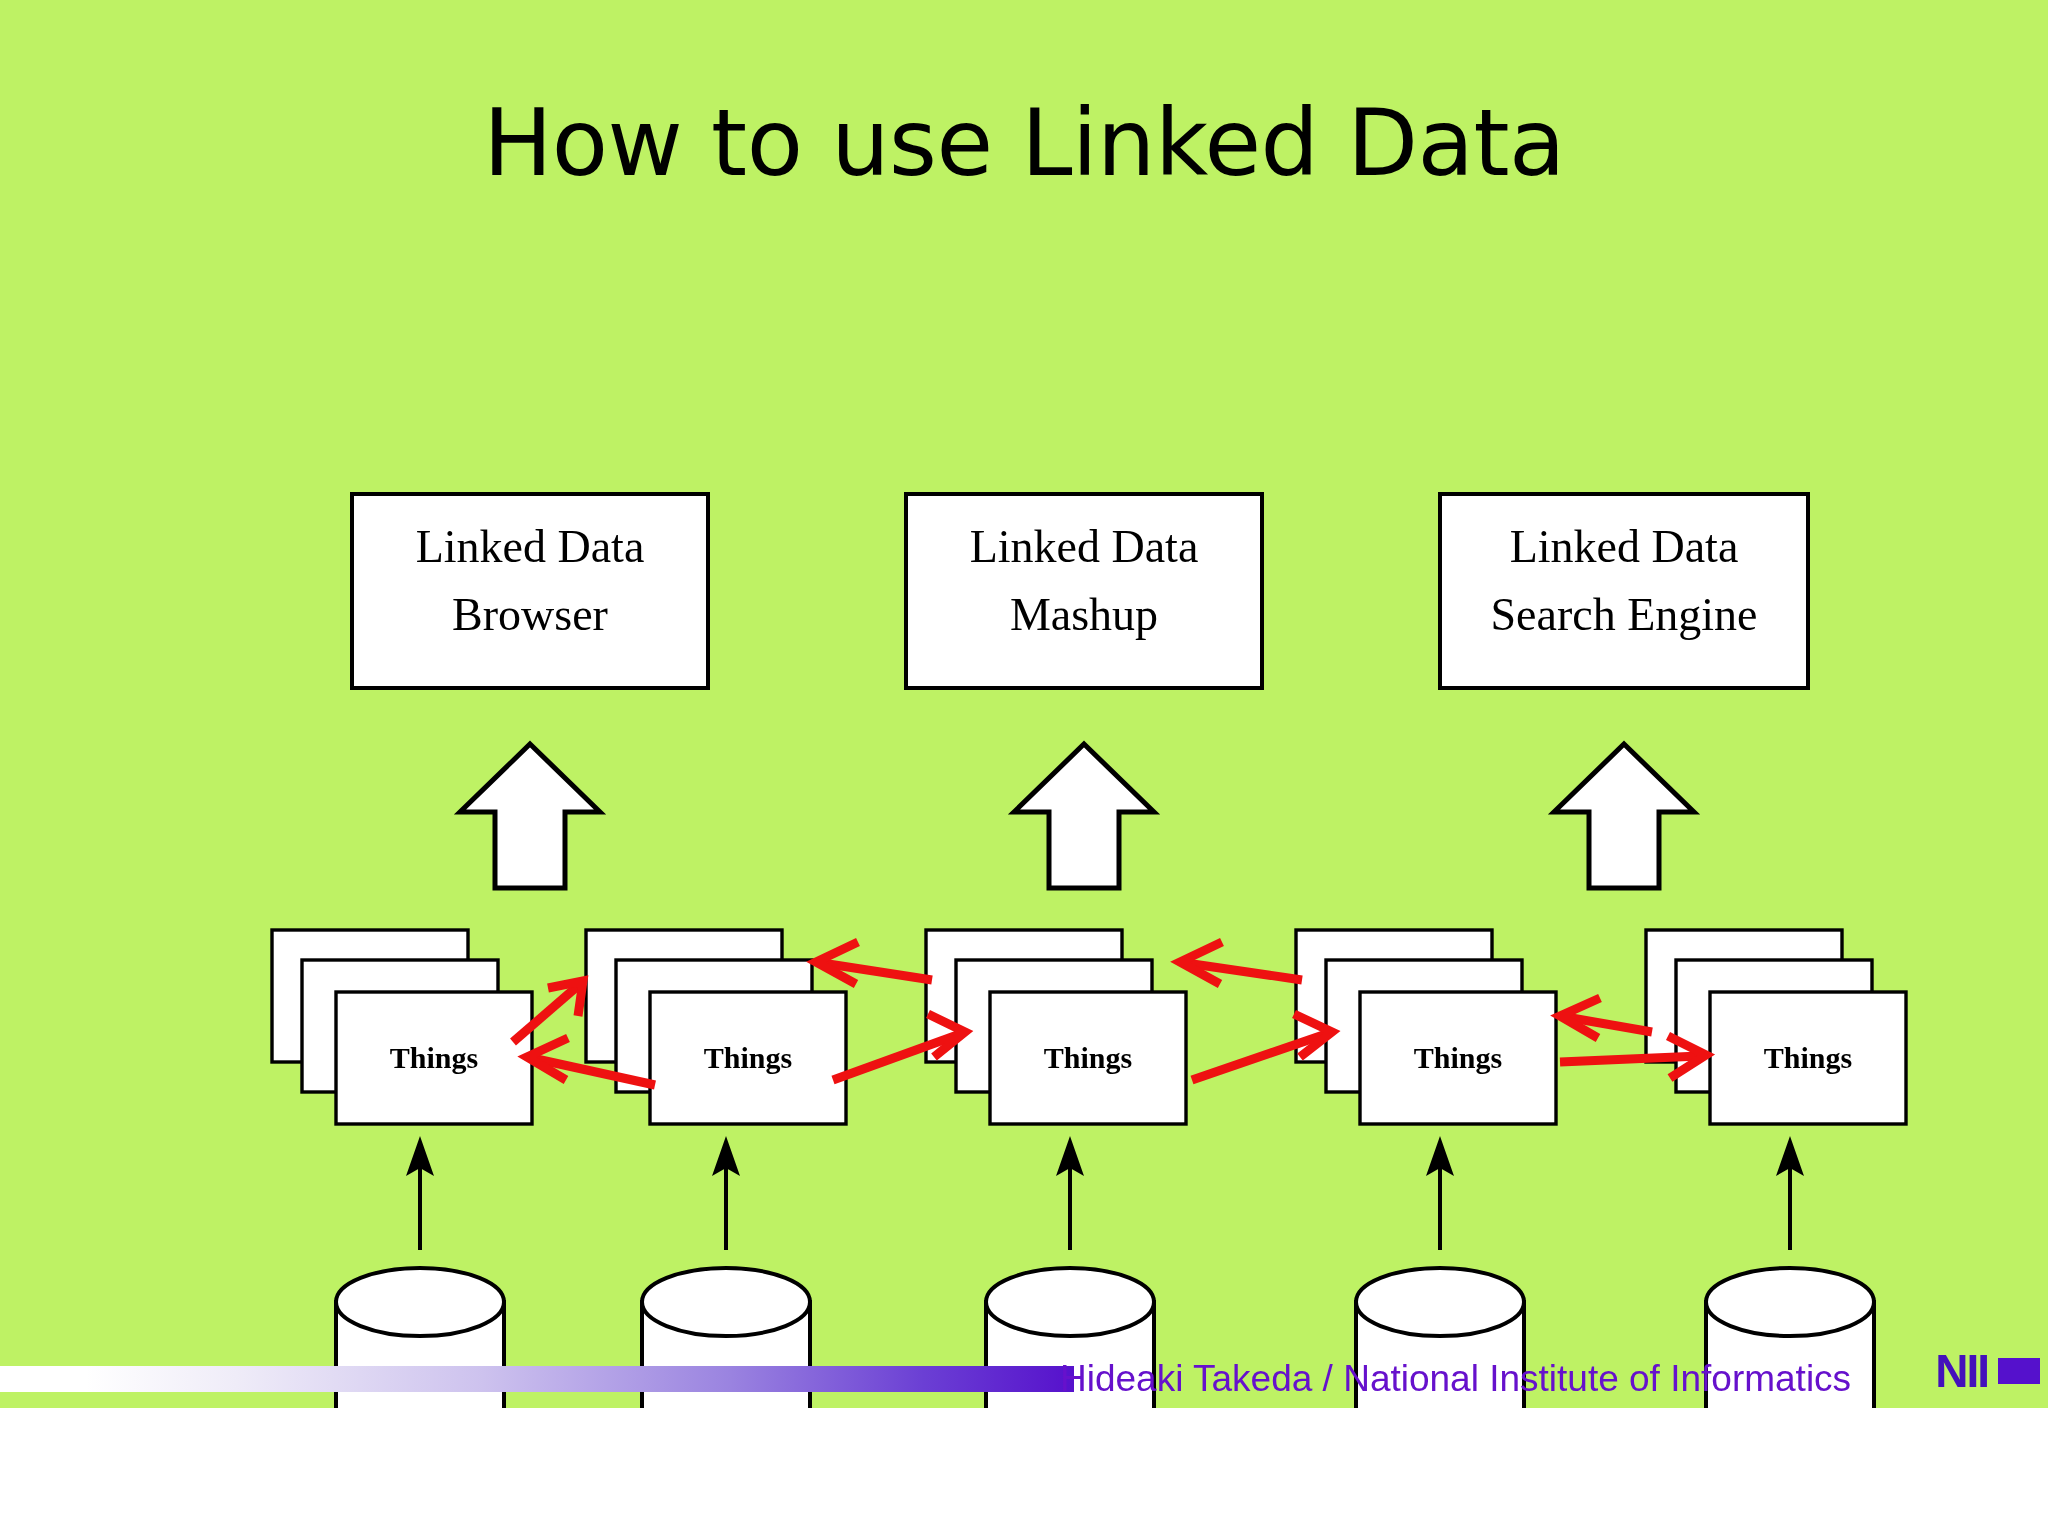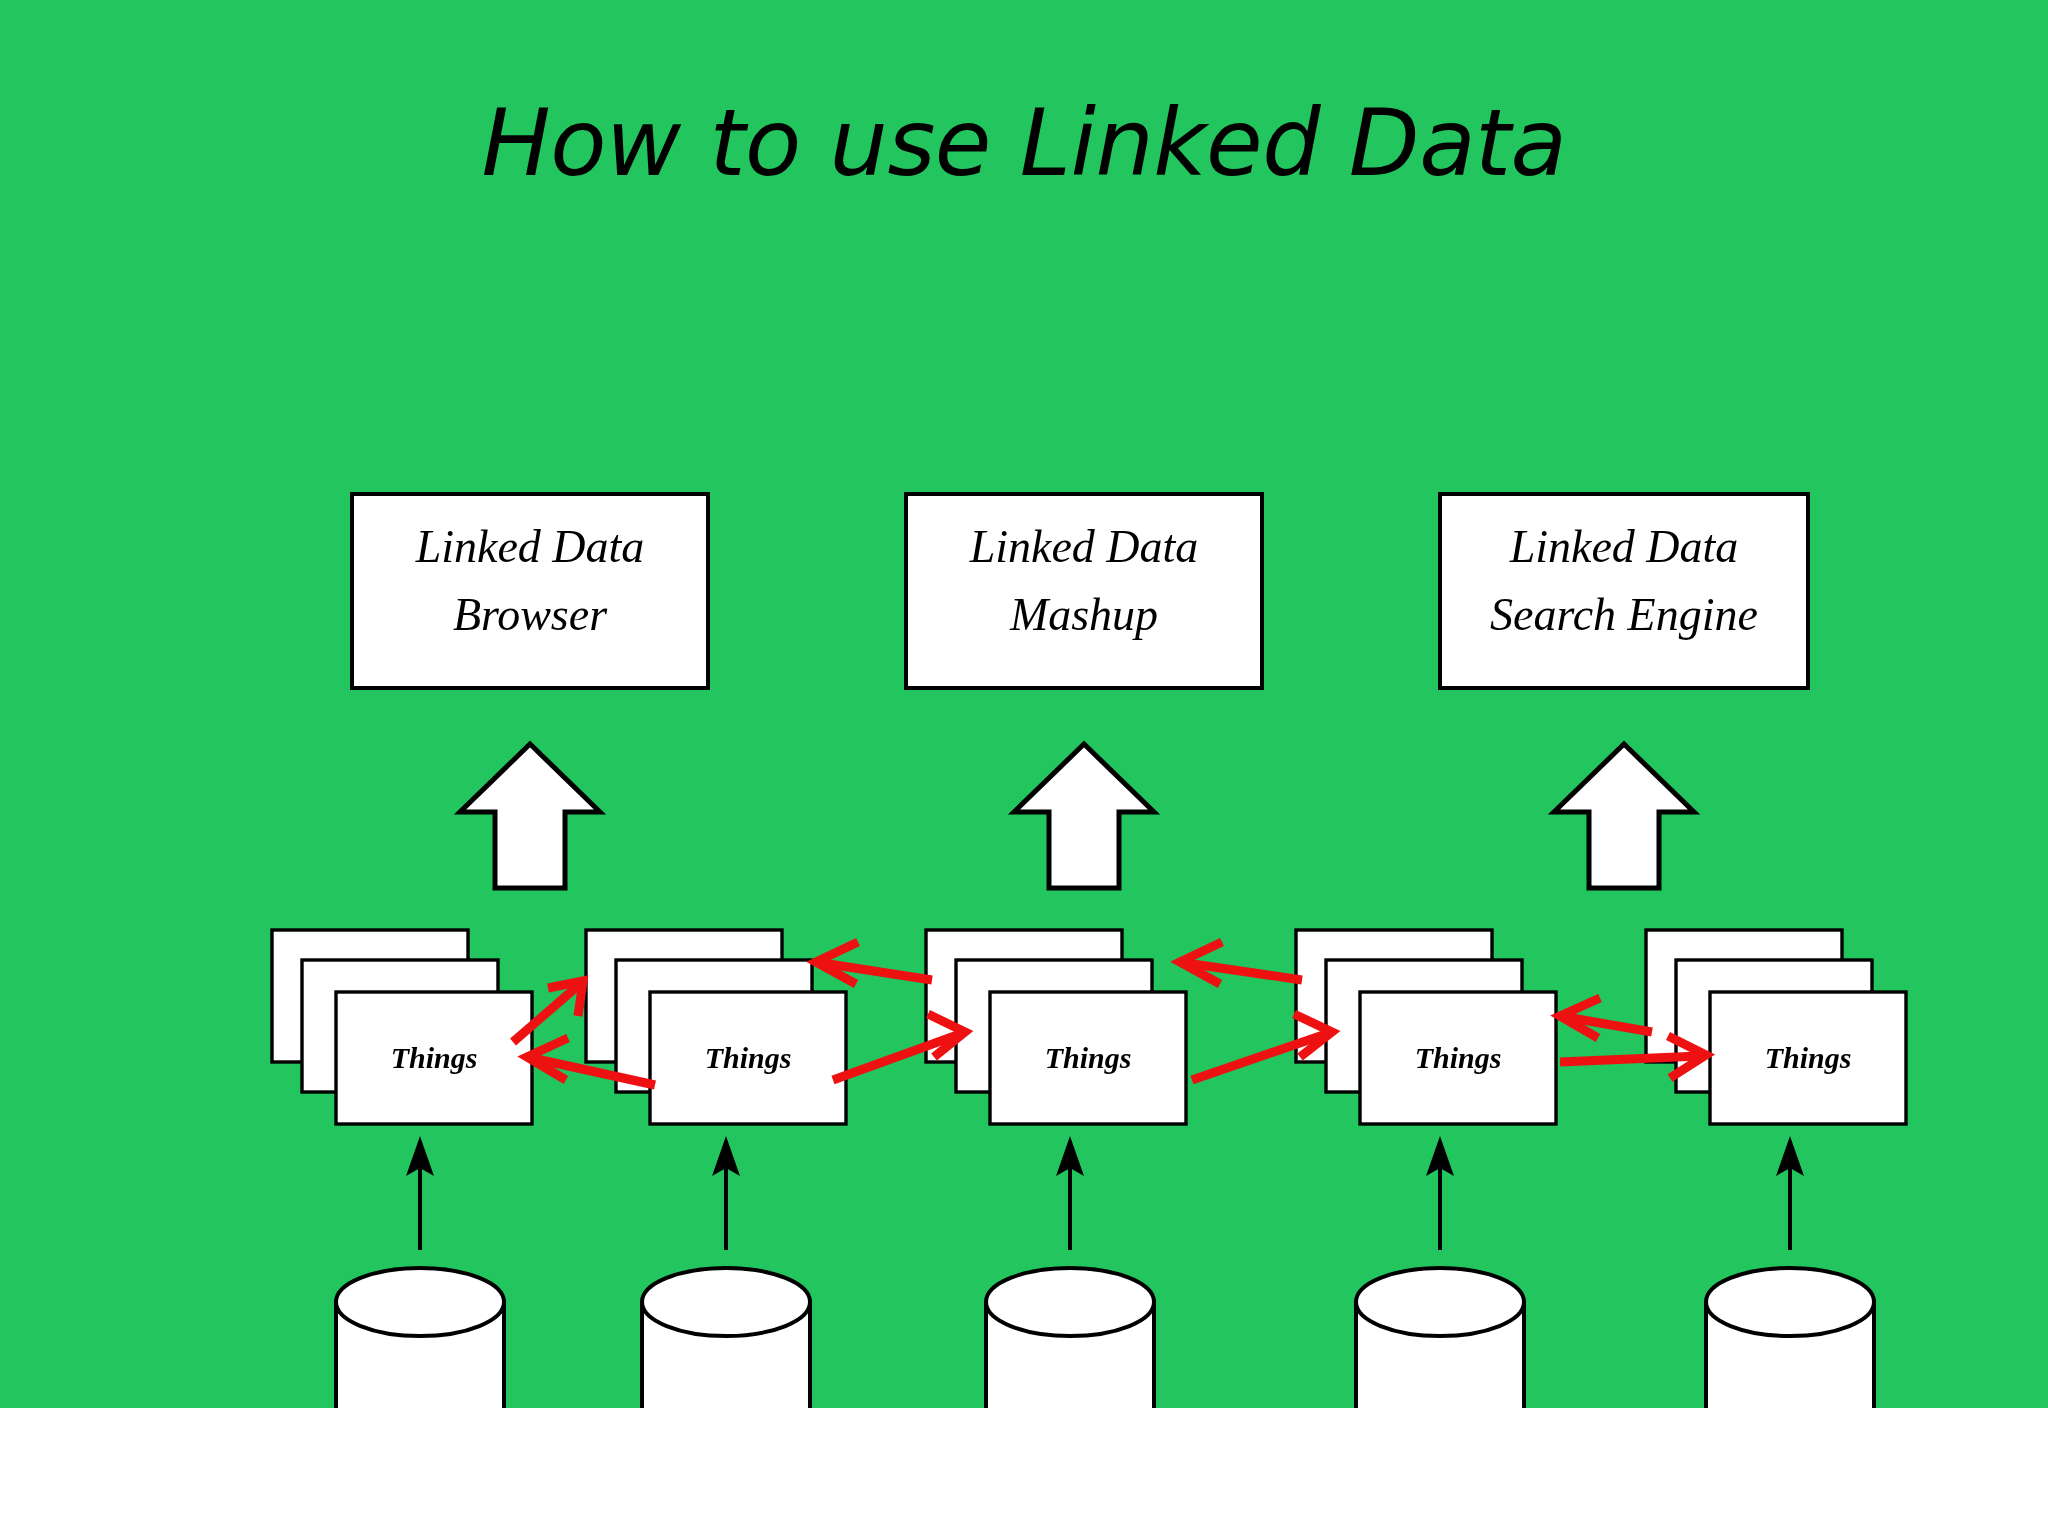--- a/index.html
+++ b/index.html
@@ -4,24 +4,23 @@
 <style>
   html, body {
     margin: 0;
     padding: 0;
     background: #ffffff;
   }
   #slide {
     position: relative;
     width: 2048px;
     height: 1408px;
-    background: #22c55e;
+    background: #bef264;
     overflow: hidden;
     font-family: "Liberation Sans", sans-serif;
-    font-style: italic;
   }
 
   
   #slide-title {
     position: absolute;
     left: 0;
     top: 96px;
     width: 2048px;
     text-align: center;
     font-family: "DejaVu Sans", sans-serif;
@@ -286,14 +285,22 @@
       <path class="cyl" d="M1356,1302 L1356,1460 A84,34 0 0 0 1524,1460 L1524,1302 Z"></path>
       <ellipse class="cyl" cx="1440" cy="1302" rx="84" ry="34"></ellipse>
     </g>
     <g>
       <path class="cyl" d="M1706,1302 L1706,1460 A84,34 0 0 0 1874,1460 L1874,1302 Z"></path>
       <ellipse class="cyl" cx="1790" cy="1302" rx="84" ry="34"></ellipse>
     </g>
 
   </svg>
 
+  <div id="footer">
+    <div id="footer-bar"></div>
+    <div id="footer-text">Hideaki Takeda / National Institute of Informatics</div>
+    <div id="nii-logo">
+      <span id="nii-text">NII</span>
+      <span id="nii-square"></span>
+    </div>
+  </div>
 
 </div>
 
 </body></html>

